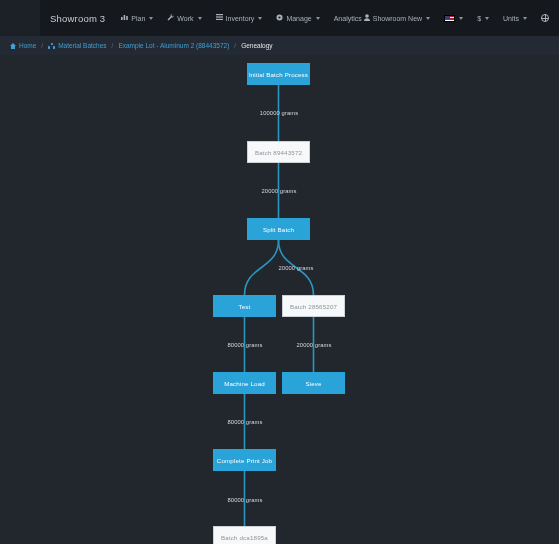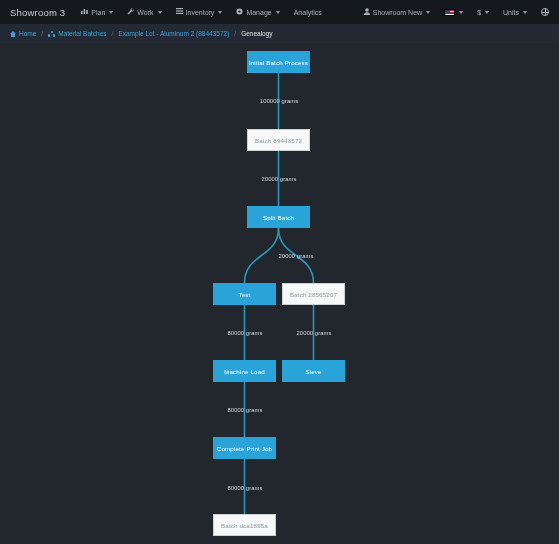--- a/index.html
+++ b/index.html
@@ -9,27 +9,28 @@
     padding: 0;
     background: #1c2128;
     width: 559px;
     height: 544px;
     overflow: hidden;
     font-family: "Liberation Sans", sans-serif;
   }
 
   
   .navbar {
-    height: 24px;
+    height: 36px;
     background: #15181d;
     display: flex;
     align-items: center;
     padding: 8px 10px;
     position: relative;
     z-index: 20;
+    margin-left: 40px;
   }
   .brand {
     color: #c8ccd2;
     font-size: 9.5px;
     letter-spacing: .2px;
     margin-right: 16px;
     white-space: nowrap;
   }
   .nav-items { display: flex; align-items: center; gap: 14px; }
   .nav-item {

